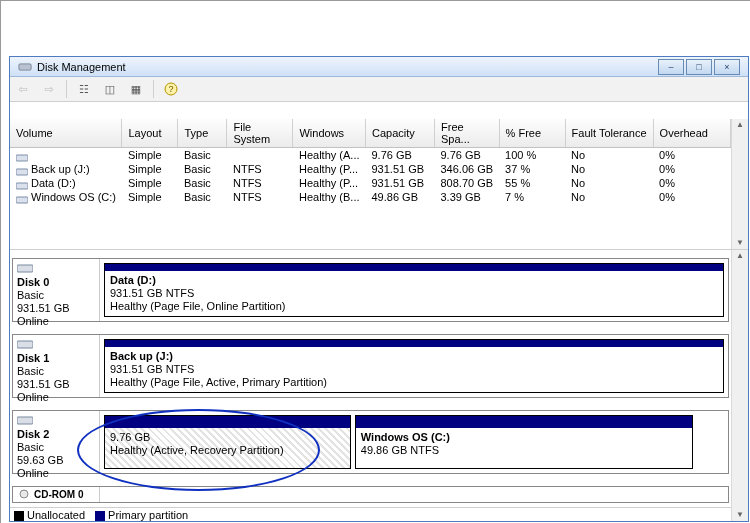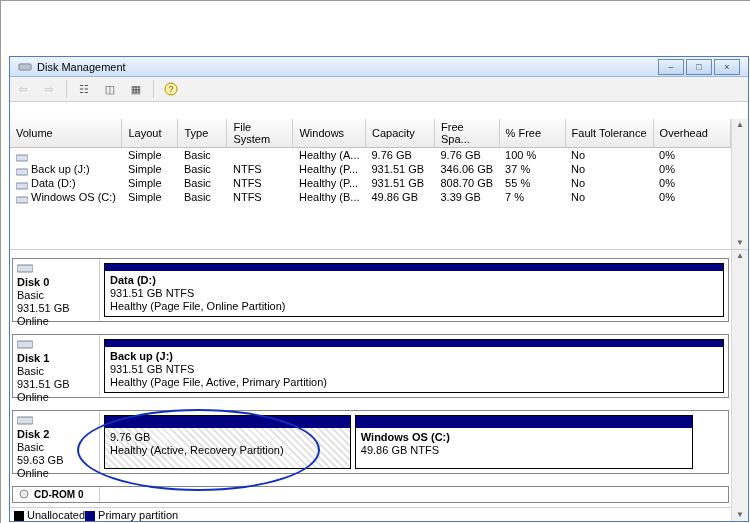--- a/index.html
+++ b/index.html
@@ -36,21 +36,21 @@
   .dleft{width:78px;padding:4px 4px;display:flex;flex-direction:column;gap:1px;border-right:1px solid #ccc}
   .dleft .dn{font-weight:bold}
   .dleft .dico{width:16px;height:10px;margin-bottom:2px}
   .dright{flex:1;padding:4px}
   .part-row{display:flex;height:100%;gap:0}
   .part{border:1px solid #000;display:flex;flex-direction:column}
   .part .ph{height:12px;background:#000080}
   .part .pb{flex:1;padding:3px 5px;line-height:13px}
   .part .pname{font-weight:bold}
   .part.hatch .pb{background:repeating-linear-gradient(45deg,#fff,#fff 3px,#e3e3e3 3px,#e3e3e3 5px)}
-  .legend{height:17px;padding:0 4px;display:flex;align-items:center;border-top:1px solid #cfcfcf;background:#fff}
+  .legend{height:17px;padding:0 4px;display:flex;align-items:center;gap:10px;border-top:1px solid #cfcfcf;background:#fff}
   .lg-sw{width:10px;height:10px;display:inline-block;vertical-align:middle;margin-right:3px}
   .lg-sw.un{background:#000}
   .lg-sw.pr{background:#000080}
   .circle{position:absolute;pointer-events:none;border:2px solid #1030c0;border-radius:50%}
 </style>
 </head>
 <body>
 
 <div class="wrap">
   <div class="pad"></div>

